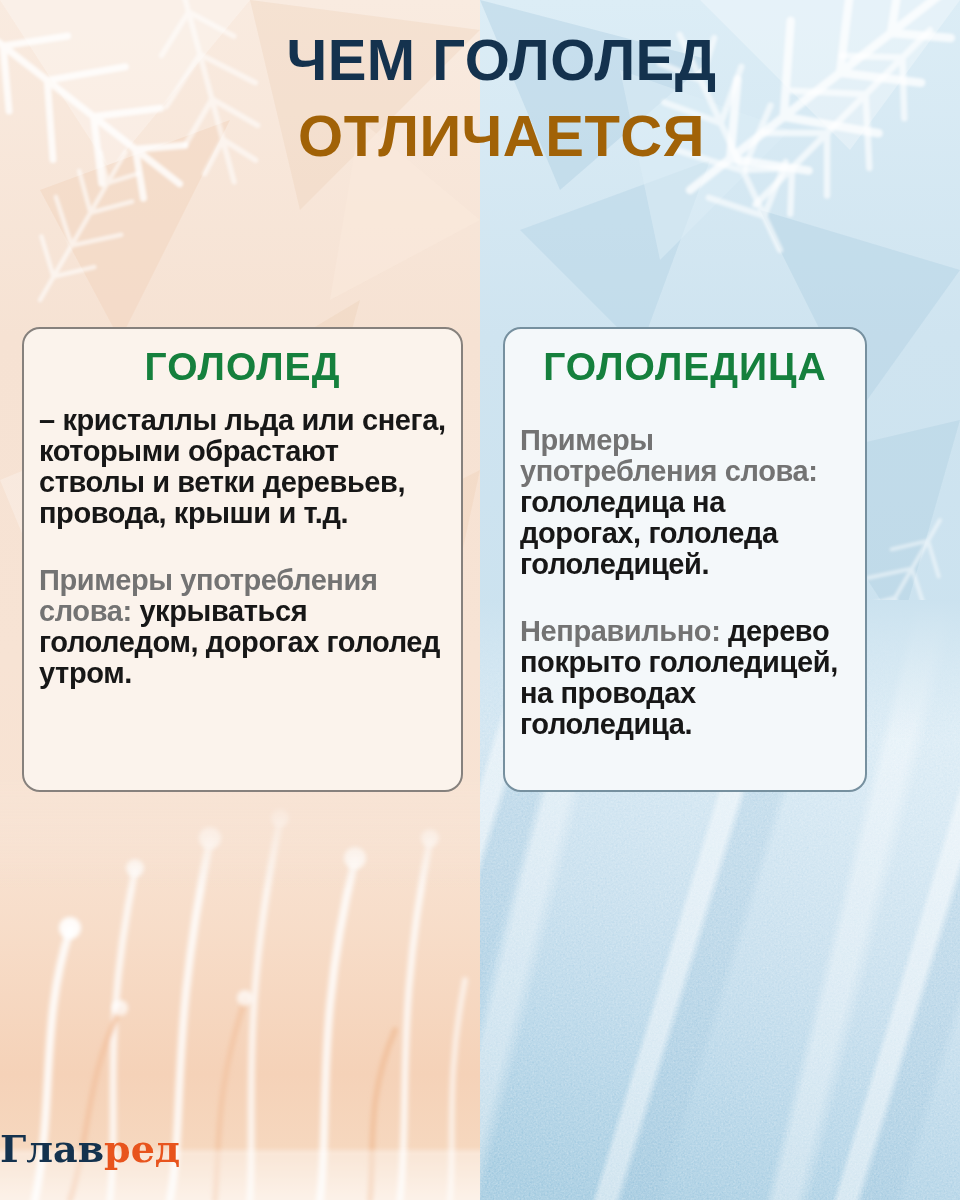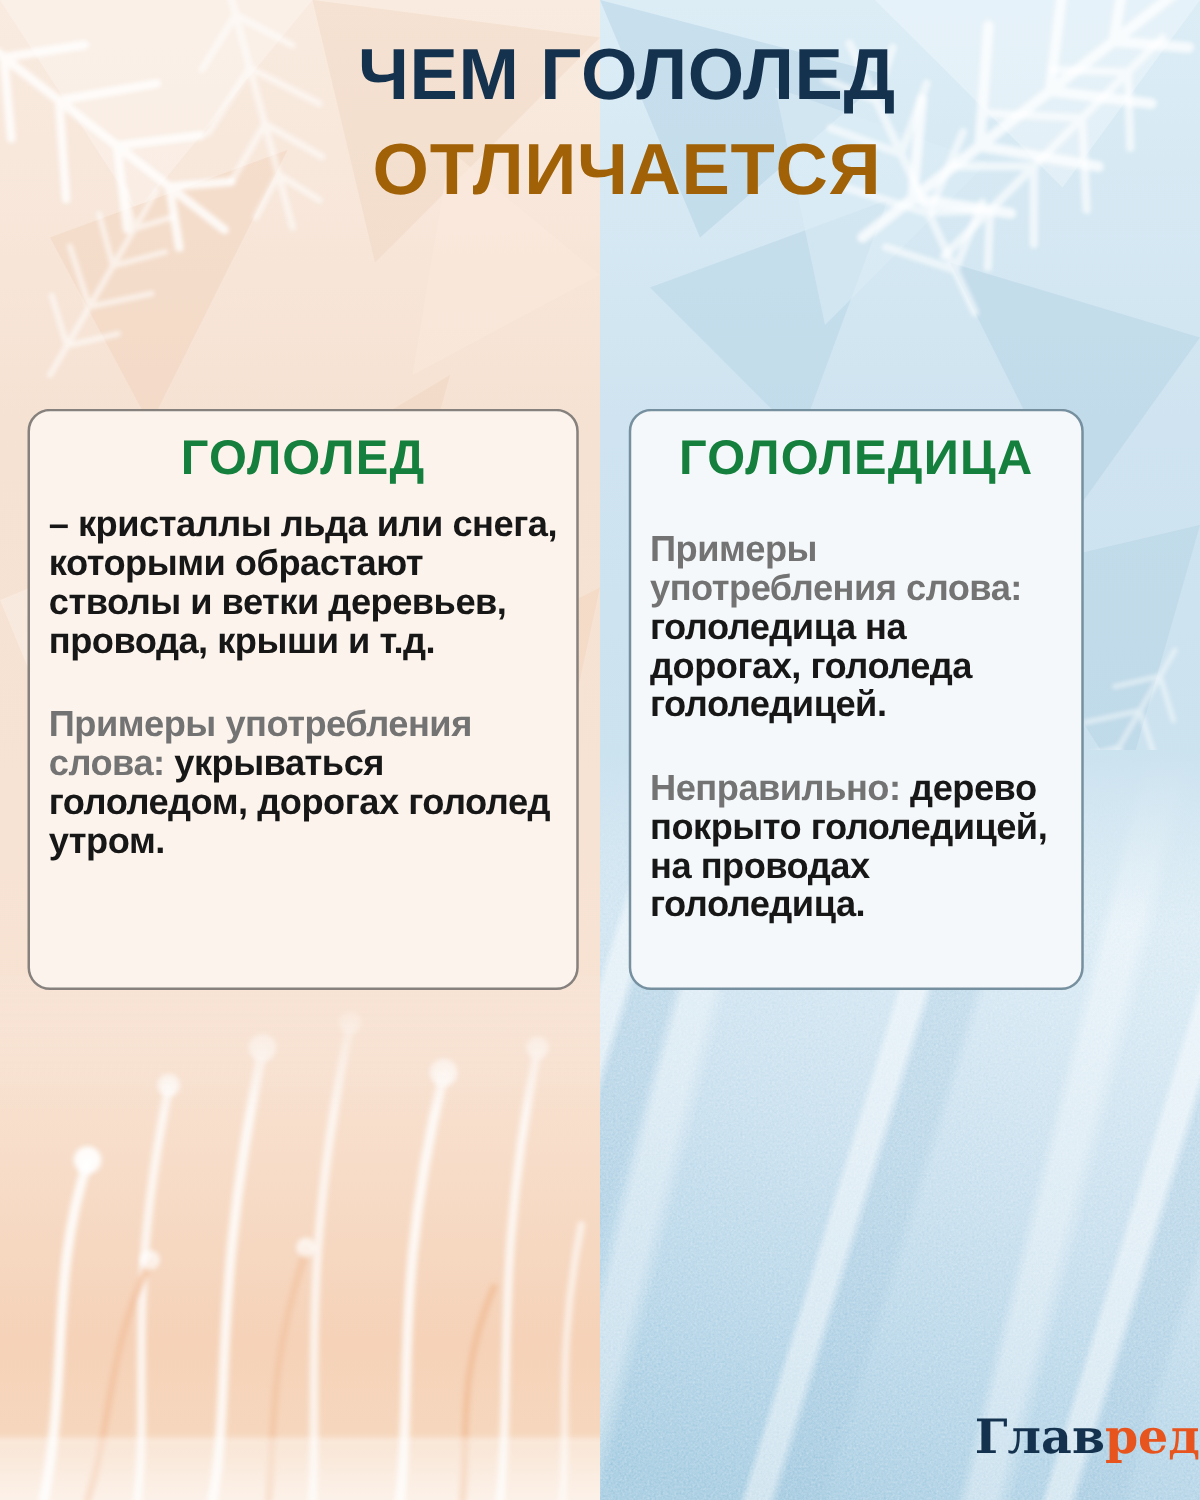--- a/index.html
+++ b/index.html
@@ -82,21 +82,21 @@
   }
   .card p{
     margin:0;font-size:29px;font-weight:bold;line-height:31px;
     letter-spacing:-0.4px;color:#171717;
   }
   .card p.section{margin-top:36px;}
   .o-label{color:#737373;}
   
   .brand{
     position:absolute;left:0;top:1127px;width:960px;z-index:10;
-    text-align:right;font-family:"DejaVu Serif","Liberation Serif",serif;
+    text-align:left;font-family:"DejaVu Serif","Liberation Serif",serif;
     font-weight:bold;font-size:38px;line-height:44px;color:#14324e;
   }
   .brand .b-accent{color:#e8541d;}
 </style>
 </head>
 <body>
 
 <div class="poster">
 
   <div class="half half-left"></div>

